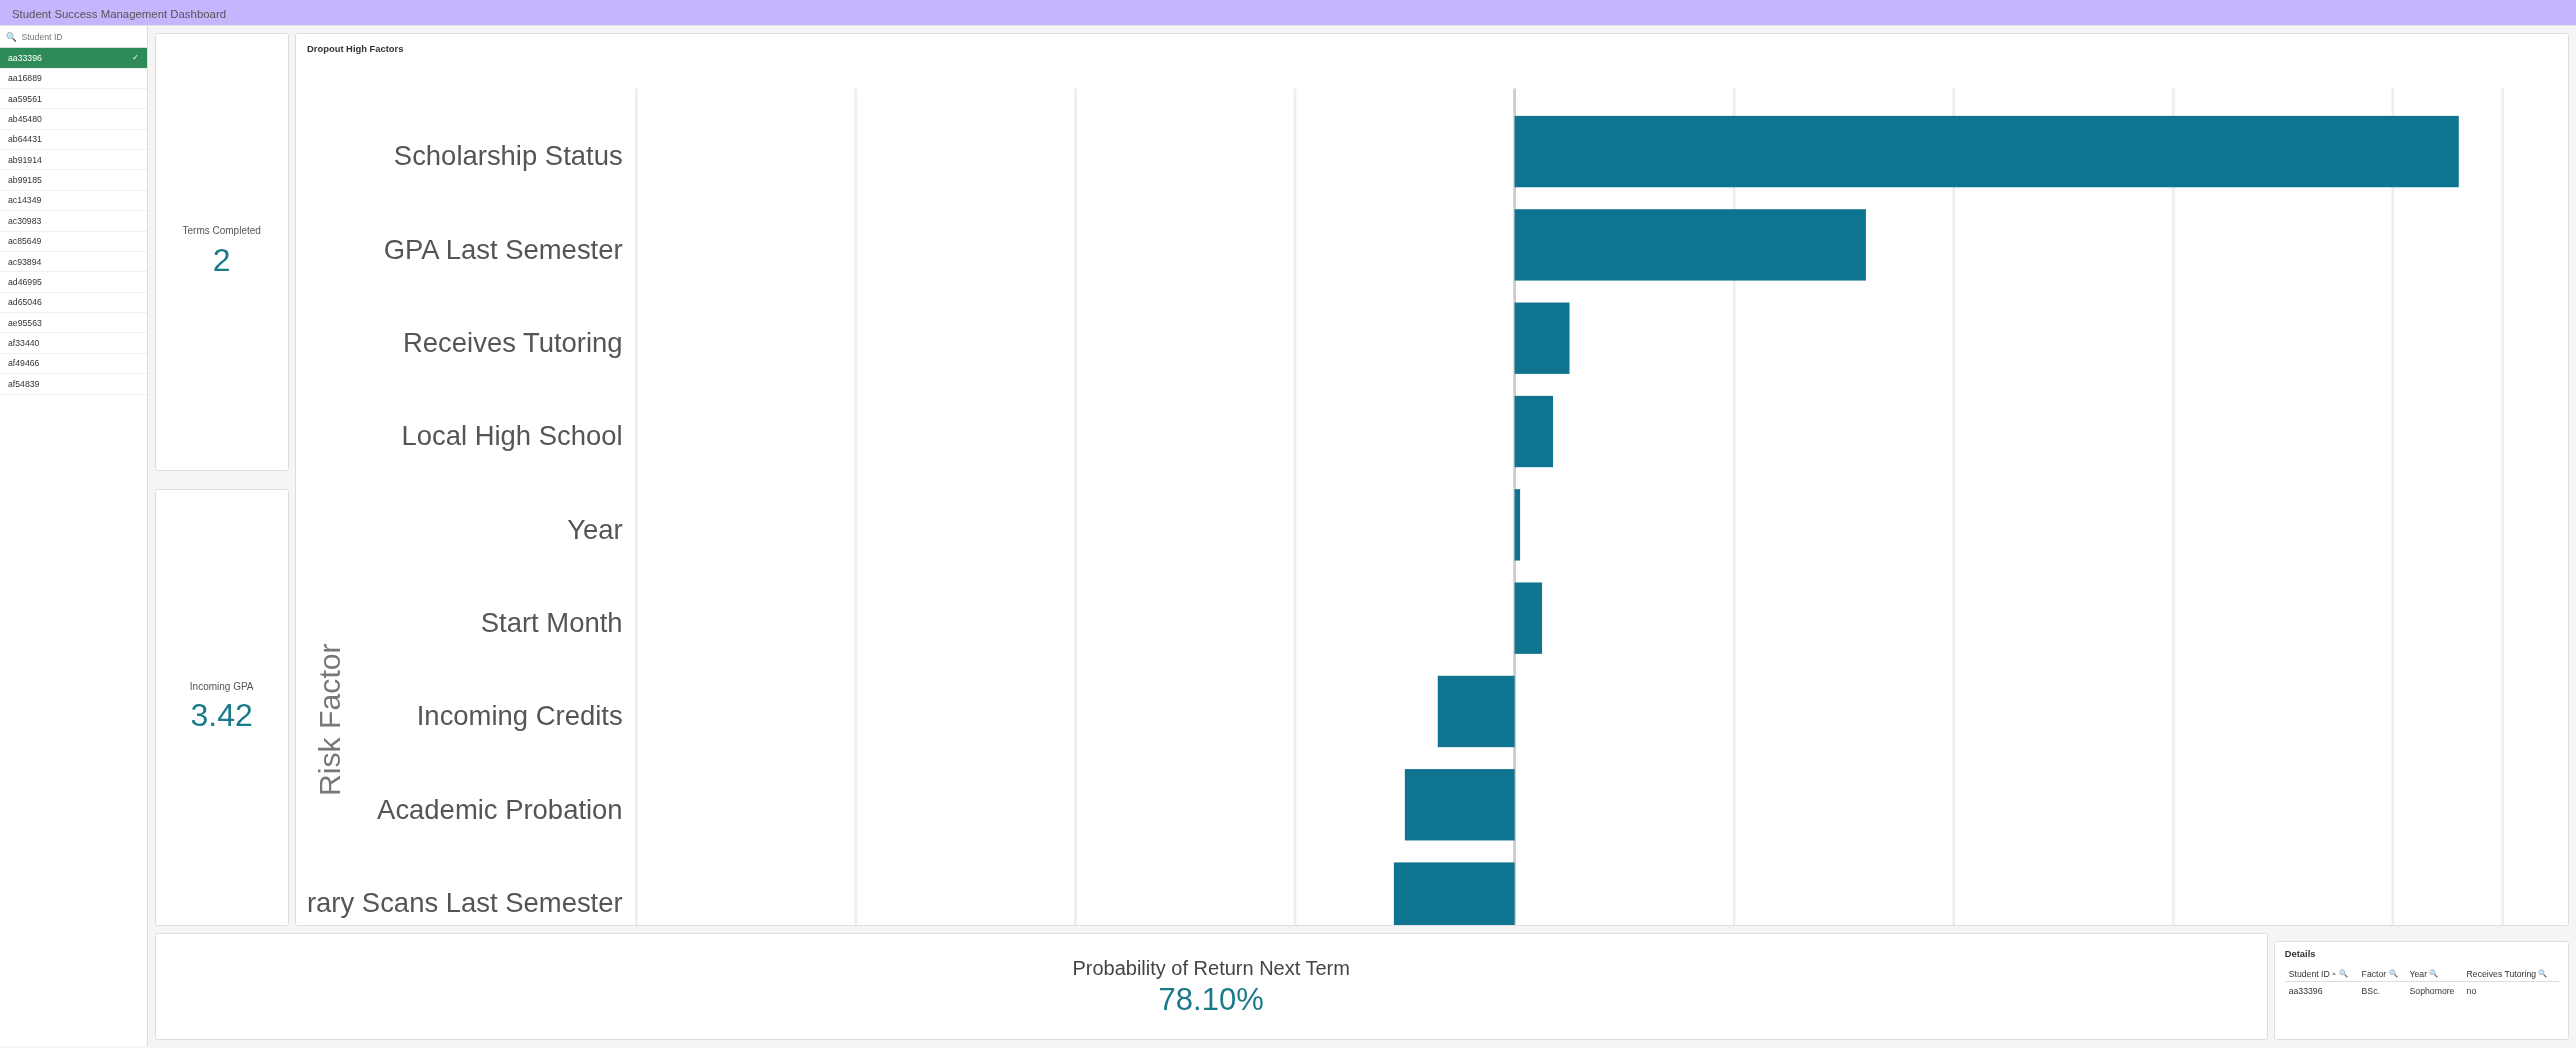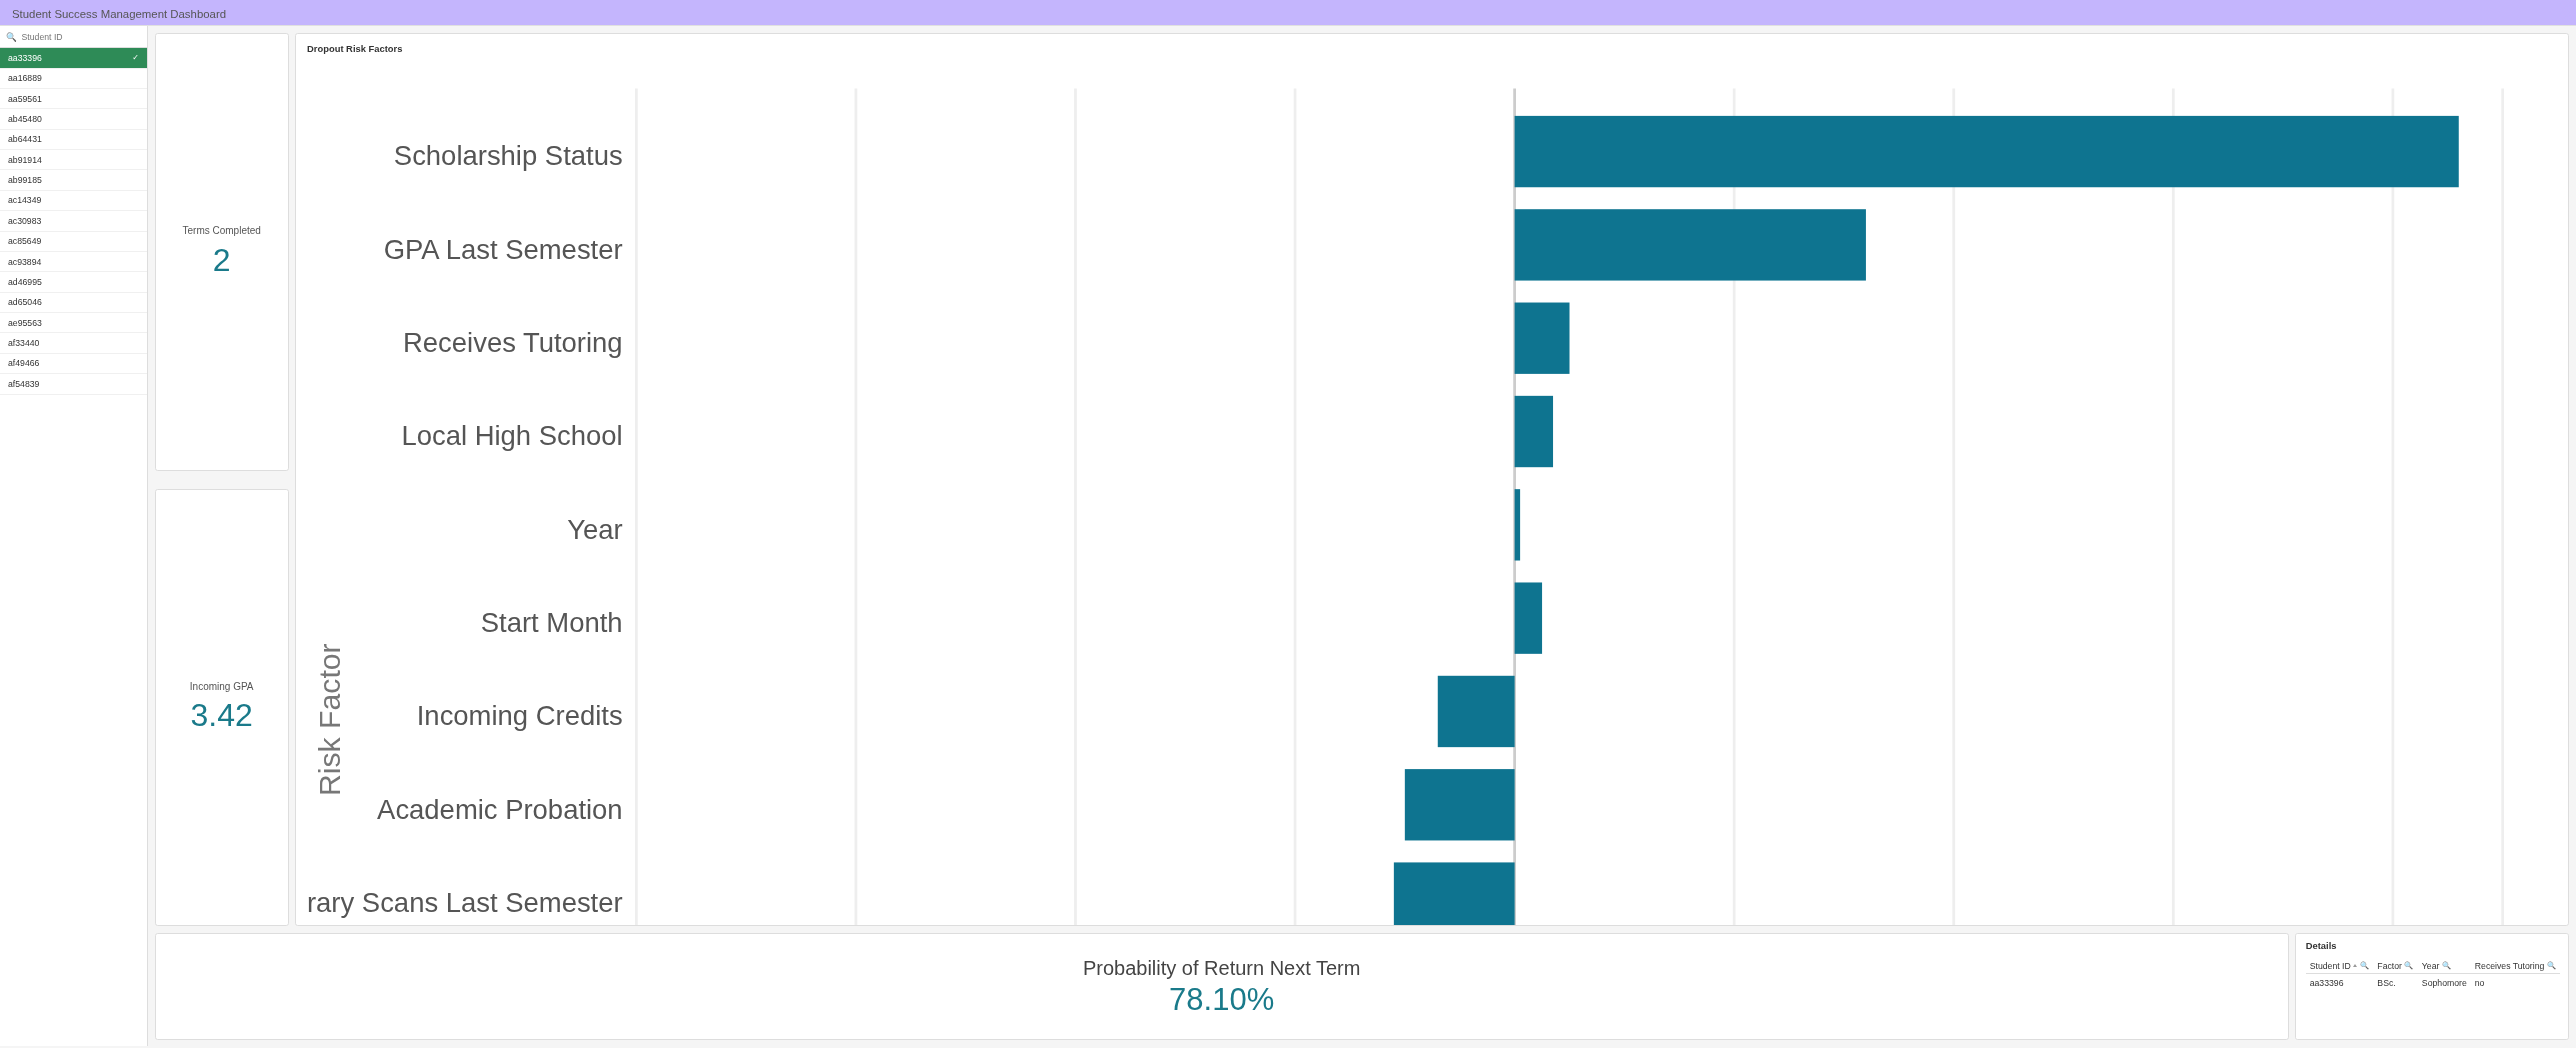--- a/index.html
+++ b/index.html
@@ -163,26 +163,27 @@
       margin-bottom: 4px;
     }
     .prob-value {
       font-size: 31px;
       color: #1a7a8a;
       font-weight: 300;
       line-height: 1;
     }
 
     .details-panel {
-      width: 274px;
+      width: 295px;
       background: #fff;
       border: 0.7px solid #ddd;
       border-radius: 2.7px;
       padding: 6.7px 9.4px;
       overflow: auto;
+      margin-top: 8px;
     }
     .details-title {
       font-size: 9.4px;
       font-weight: 600;
       margin-bottom: 6.7px;
     }
     .details-table {
       width: 100%;
       border-collapse: collapse;
       font-size: 8.7px;
@@ -287,21 +288,21 @@
           <div class="stat-label">Terms Completed</div>
           <div class="stat-value">2</div>
         </div>
         <div class="stat-card">
           <div class="stat-label">Incoming GPA</div>
           <div class="stat-value">3.42</div>
         </div>
       </div>
 
       <div class="chart-panel">
-        <div class="chart-title">Dropout Risk Factors</div>
+        <div class="chart-title">Dropout High Factors</div>
         <div class="chart-svg-wrapper">
           <svg id="risk-chart" width="100%" height="100%" viewBox="0 0 820 430" preserveAspectRatio="xMidYMid meet" style="font-size:13px">
 
             <text x="12" y="240" transform="rotate(-90,12,240)" text-anchor="middle" font-size="11" fill="#777" font-family="Segoe UI,Arial,sans-serif">Risk Factor</text>
 
             <line x1="120" y1="390" x2="800" y2="390" stroke="#ccc" stroke-width="1"></line>
 
             <line id="zero-line" x1="440" y1="10" x2="440" y2="390" stroke="#ccc" stroke-width="1"></line>
 
             <line x1="120" y1="10" x2="120" y2="390" stroke="#eee" stroke-width="1"></line>

